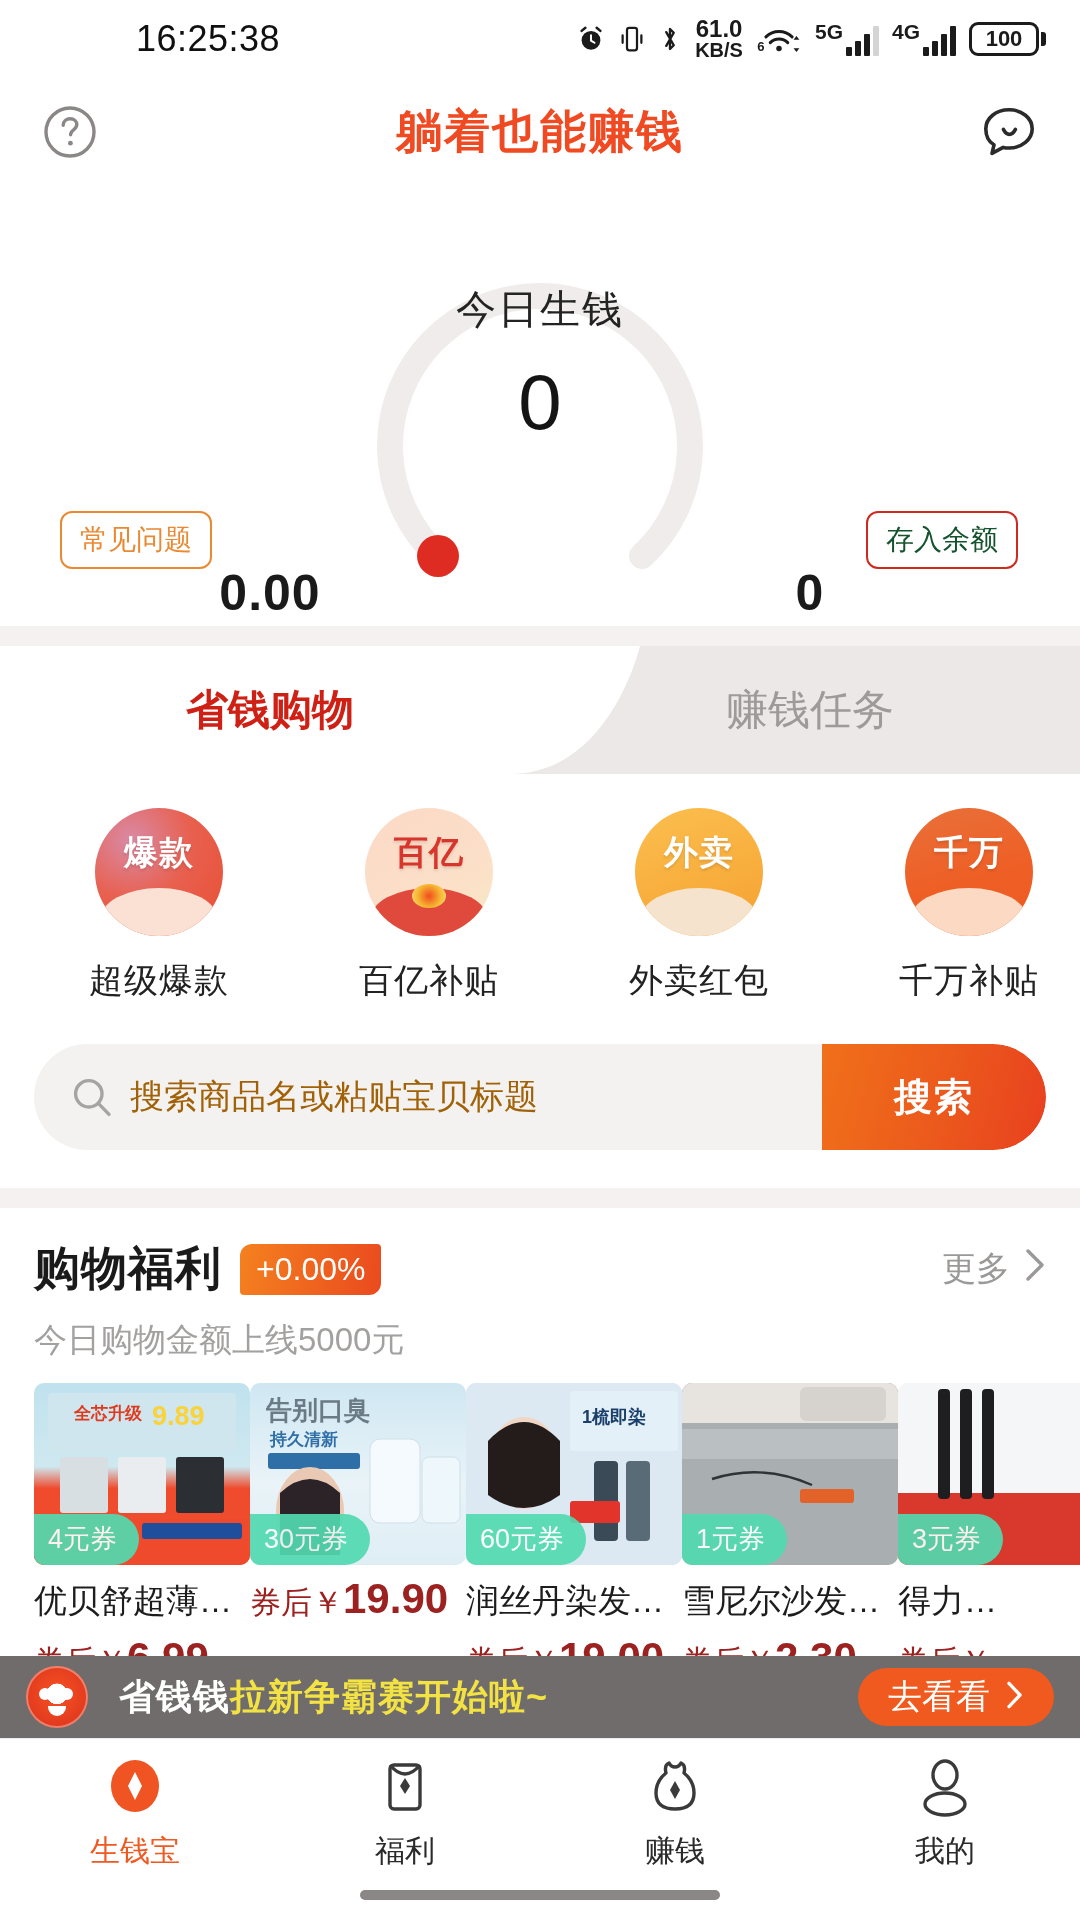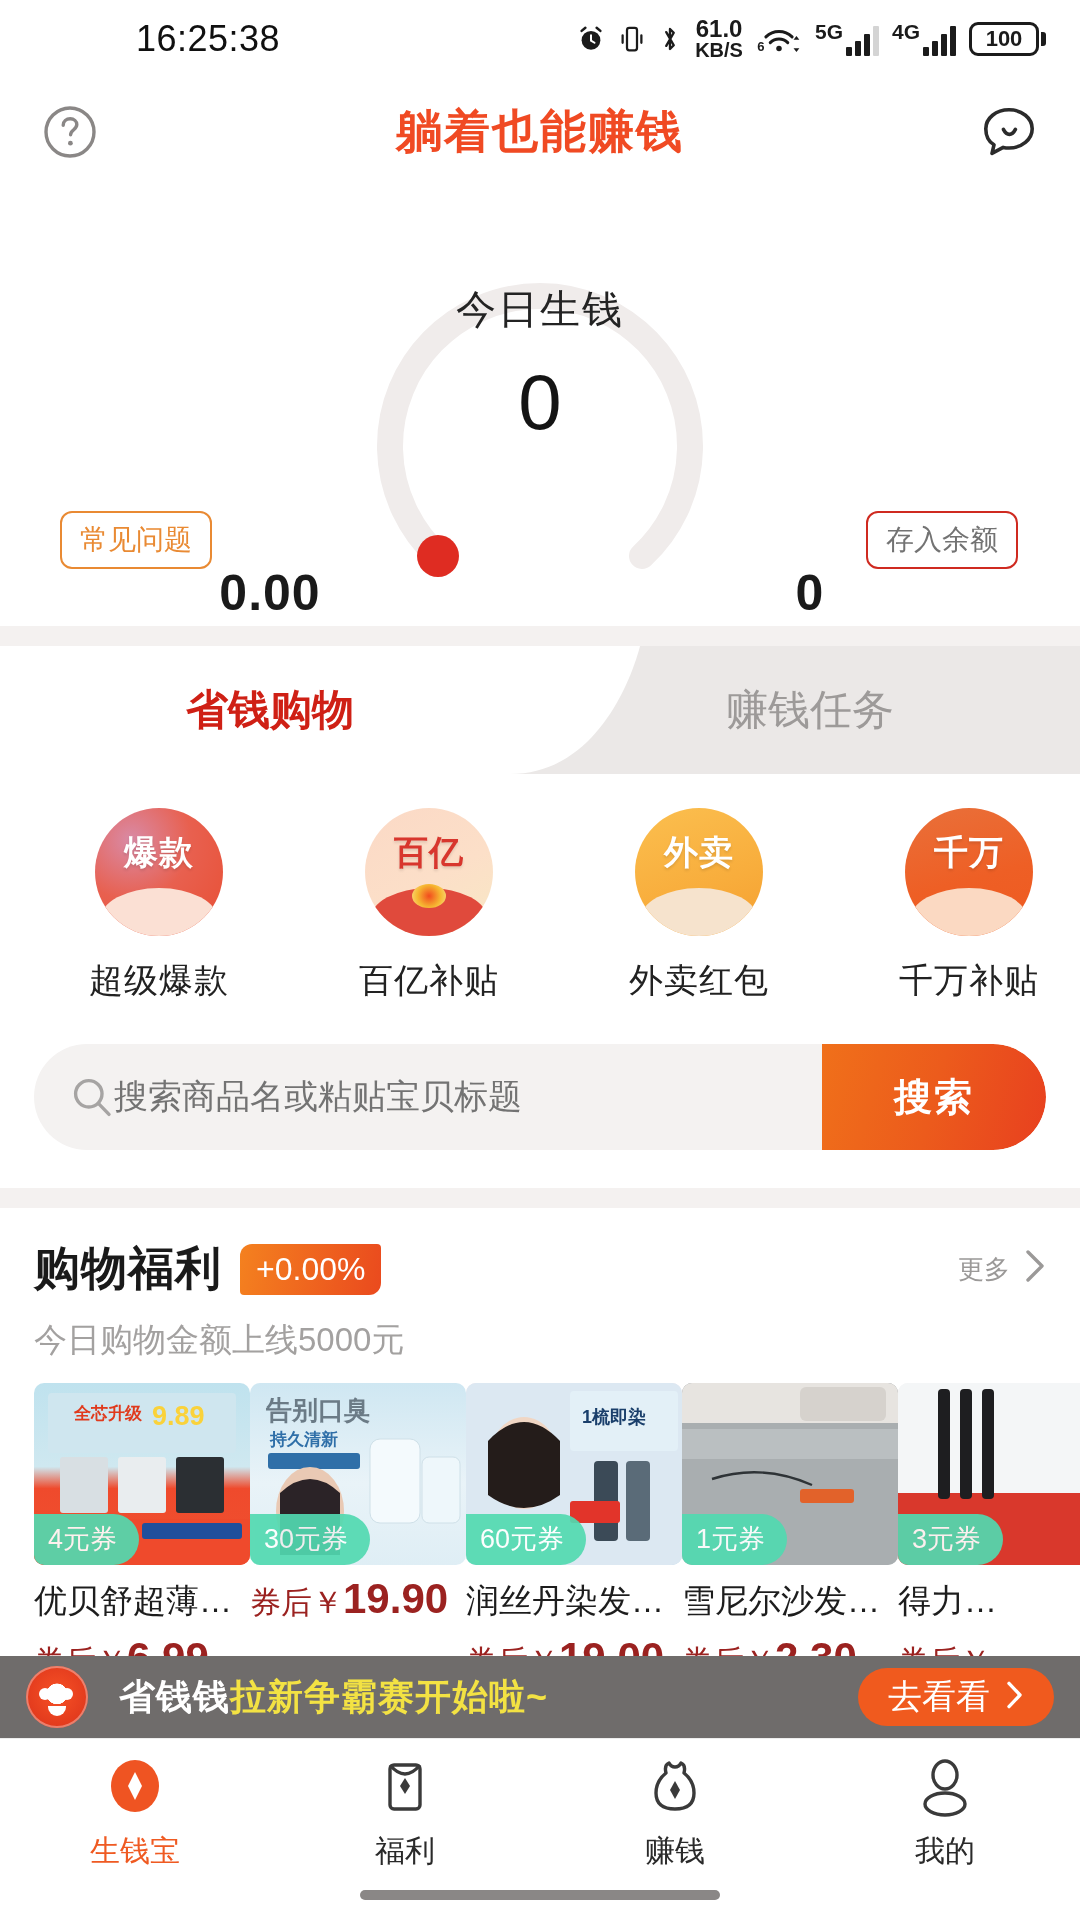--- a/index.html
+++ b/index.html
@@ -83,21 +83,21 @@
     background:linear-gradient(100deg,#ef7b1c 0%,#ef6a1b 45%,#e8401f 100%);
     color:#fff; font-size:38px; font-weight:700; letter-spacing:2px;
     display:flex; align-items:center; justify-content:center;
     box-shadow:0 6px 14px rgba(231,80,30,.25);
   }
   .pill{
     position:absolute; top:325px;
     padding:8px 18px; border-radius:12px; font-size:28px; background:#fff;
   }
   .pill-left{ left:60px; border:2px solid #e98a33; color:#e98a33;}
-  .pill-right{ right:62px; border:2px solid #cf2a20; color:#737373;}
+  .pill-right{ right:62px; border:2px solid #cf2a20; color:#14532d;}
 
   .stats{
     position:absolute; left:0; right:0; top:378px;
     display:flex;
   }
   .stat{ flex:1; text-align:center; }
   .stat .v{ font-size:50px; font-weight:700; color:#1a1a1a; letter-spacing:1px;}
   .stat .l{ font-size:29px; color:#9a9a9a; margin-top:22px;}
 
   
@@ -152,41 +152,41 @@
   .c4 .blob{ background:#fbd9c2; border-radius:50% 50% 30% 30%;}
   .cat .label{ font-size:34px; color:#222; margin-top:22px; letter-spacing:1px;}
 
   
   .search-wrap{ background:#fff; padding:10px 34px 38px 34px; }
   .search{
     height:106px; border-radius:53px; background:#f4f2f1;
     display:flex; align-items:center; position:relative; overflow:hidden;
   }
   .search .mag{ margin-left:36px; display:flex; }
-  .search .ph{ font-size:34px; color:#737373; margin-left:0; }
+  .search .ph{ font-size:34px; color:#a16207; margin-left:16px; }
   .search .btn{
     position:absolute; right:0; top:0; height:106px; width:224px;
     background:linear-gradient(105deg,#f0701a 0%,#ec5b1c 50%,#e8401f 100%);
     border-radius:0 53px 53px 0;
     display:flex; align-items:center; justify-content:center;
     color:#fff; font-size:38px; font-weight:700; letter-spacing:2px;
   }
 
   
   .benefit{ background:#fff; padding:30px 34px 0 34px; }
   .benefit-head{ display:flex; align-items:center; }
   .benefit-title{ font-size:46px; font-weight:700; color:#1a1a1a; letter-spacing:1px;}
   .benefit-badge{
     margin-left:18px; padding:7px 16px; border-radius:12px 4px 12px 4px;
     background:linear-gradient(100deg,#f4811f 0%,#ea4a1e 100%);
     color:#fff; font-size:32px; font-weight:500;
   }
   .benefit-more{
     margin-left:auto; display:flex; align-items:center; gap:14px;
-    color:#9b9998; font-size:26px;
+    color:#9b9998; font-size:34px;
   }
   .benefit-sub{ font-size:33px; color:#a3a1a0; margin-top:18px;}
 
   
   .products{
     margin-top:20px; display:flex; padding-left:34px;
     overflow:hidden;
   }
   .pcard{ width:216px; flex:0 0 216px; }
   .pthumb{

